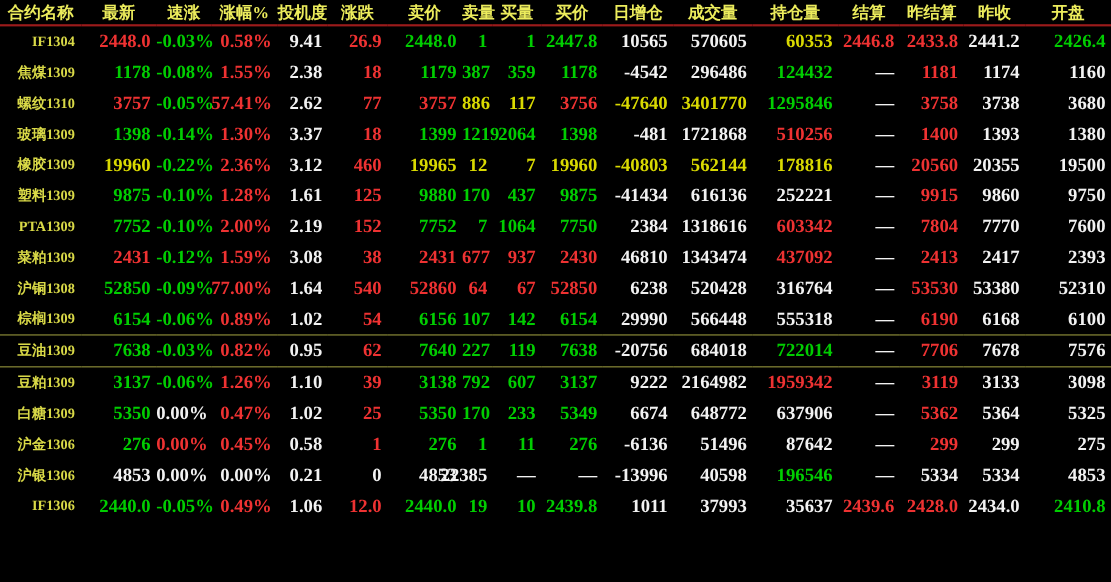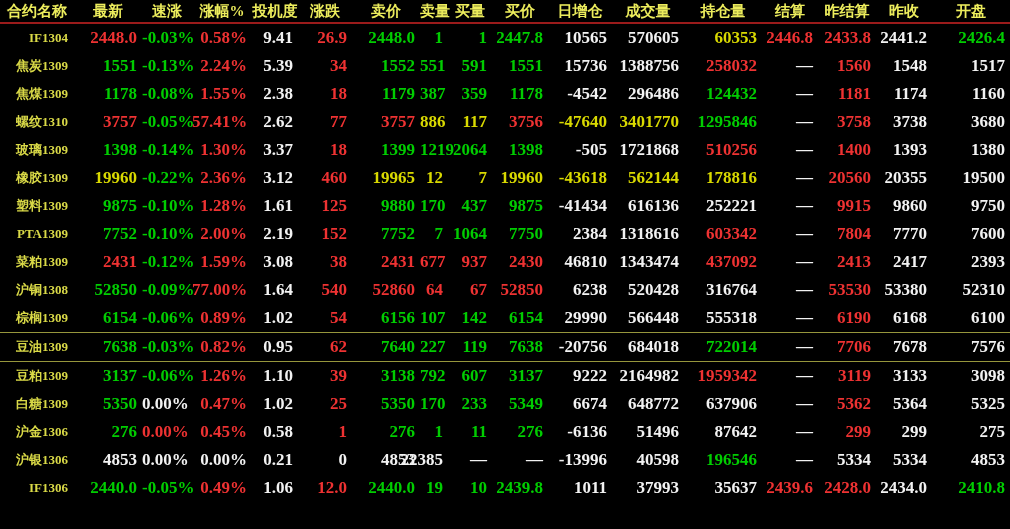--- a/index.html
+++ b/index.html
@@ -94,39 +94,20 @@
           <td class="c-g">2447.8</td>
           <td class="c-w">10565</td>
           <td class="c-w">570605</td>
           <td class="c-y">60353</td>
           <td class="c-r">2446.8</td>
           <td class="c-r">2433.8</td>
           <td class="c-w">2441.2</td>
           <td class="c-g">2426.4</td>
         </tr>
         <tr>
-          <td class="name">焦炭1309</td>
-          <td class="c-g">1551</td>
-          <td class="c-g">-0.13%</td>
-          <td class="c-r">2.24%</td>
-          <td class="c-w">5.39</td>
-          <td class="c-r">34</td>
-          <td class="c-g">1552</td>
-          <td class="c-g">551</td>
-          <td class="c-g">591</td>
-          <td class="c-g">1551</td>
-          <td class="c-w">15736</td>
-          <td class="c-w">1388756</td>
-          <td class="c-r">258032</td>
-          <td class="c-w">—</td>
-          <td class="c-r">1560</td>
-          <td class="c-w">1548</td>
-          <td class="c-w">1517</td>
-        </tr>
-        <tr>
           <td class="name">焦煤1309</td>
           <td class="c-g">1178</td>
           <td class="c-g">-0.08%</td>
           <td class="c-r">1.55%</td>
           <td class="c-w">2.38</td>
           <td class="c-r">18</td>
           <td class="c-g">1179</td>
           <td class="c-g">387</td>
           <td class="c-g">359</td>
           <td class="c-g">1178</td>
@@ -161,40 +142,40 @@
           <td class="name">玻璃1309</td>
           <td class="c-g">1398</td>
           <td class="c-g">-0.14%</td>
           <td class="c-r">1.30%</td>
           <td class="c-w">3.37</td>
           <td class="c-r">18</td>
           <td class="c-g">1399</td>
           <td class="c-g">1219</td>
           <td class="c-g">2064</td>
           <td class="c-g">1398</td>
-          <td class="c-w">-505</td>
+          <td class="c-w">-481</td>
           <td class="c-w">1721868</td>
           <td class="c-r">510256</td>
           <td class="c-w">—</td>
           <td class="c-r">1400</td>
           <td class="c-w">1393</td>
           <td class="c-w">1380</td>
         </tr>
         <tr>
           <td class="name">橡胶1309</td>
           <td class="c-y">19960</td>
           <td class="c-g">-0.22%</td>
           <td class="c-r">2.36%</td>
           <td class="c-w">3.12</td>
           <td class="c-r">460</td>
           <td class="c-y">19965</td>
           <td class="c-y">12</td>
           <td class="c-y">7</td>
           <td class="c-y">19960</td>
-          <td class="c-y">-43618</td>
+          <td class="c-y">-40803</td>
           <td class="c-y">562144</td>
           <td class="c-y">178816</td>
           <td class="c-w">—</td>
           <td class="c-r">20560</td>
           <td class="c-w">20355</td>
           <td class="c-w">19500</td>
         </tr>
         <tr>
           <td class="name">塑料1309</td>
           <td class="c-g">9875</td>

